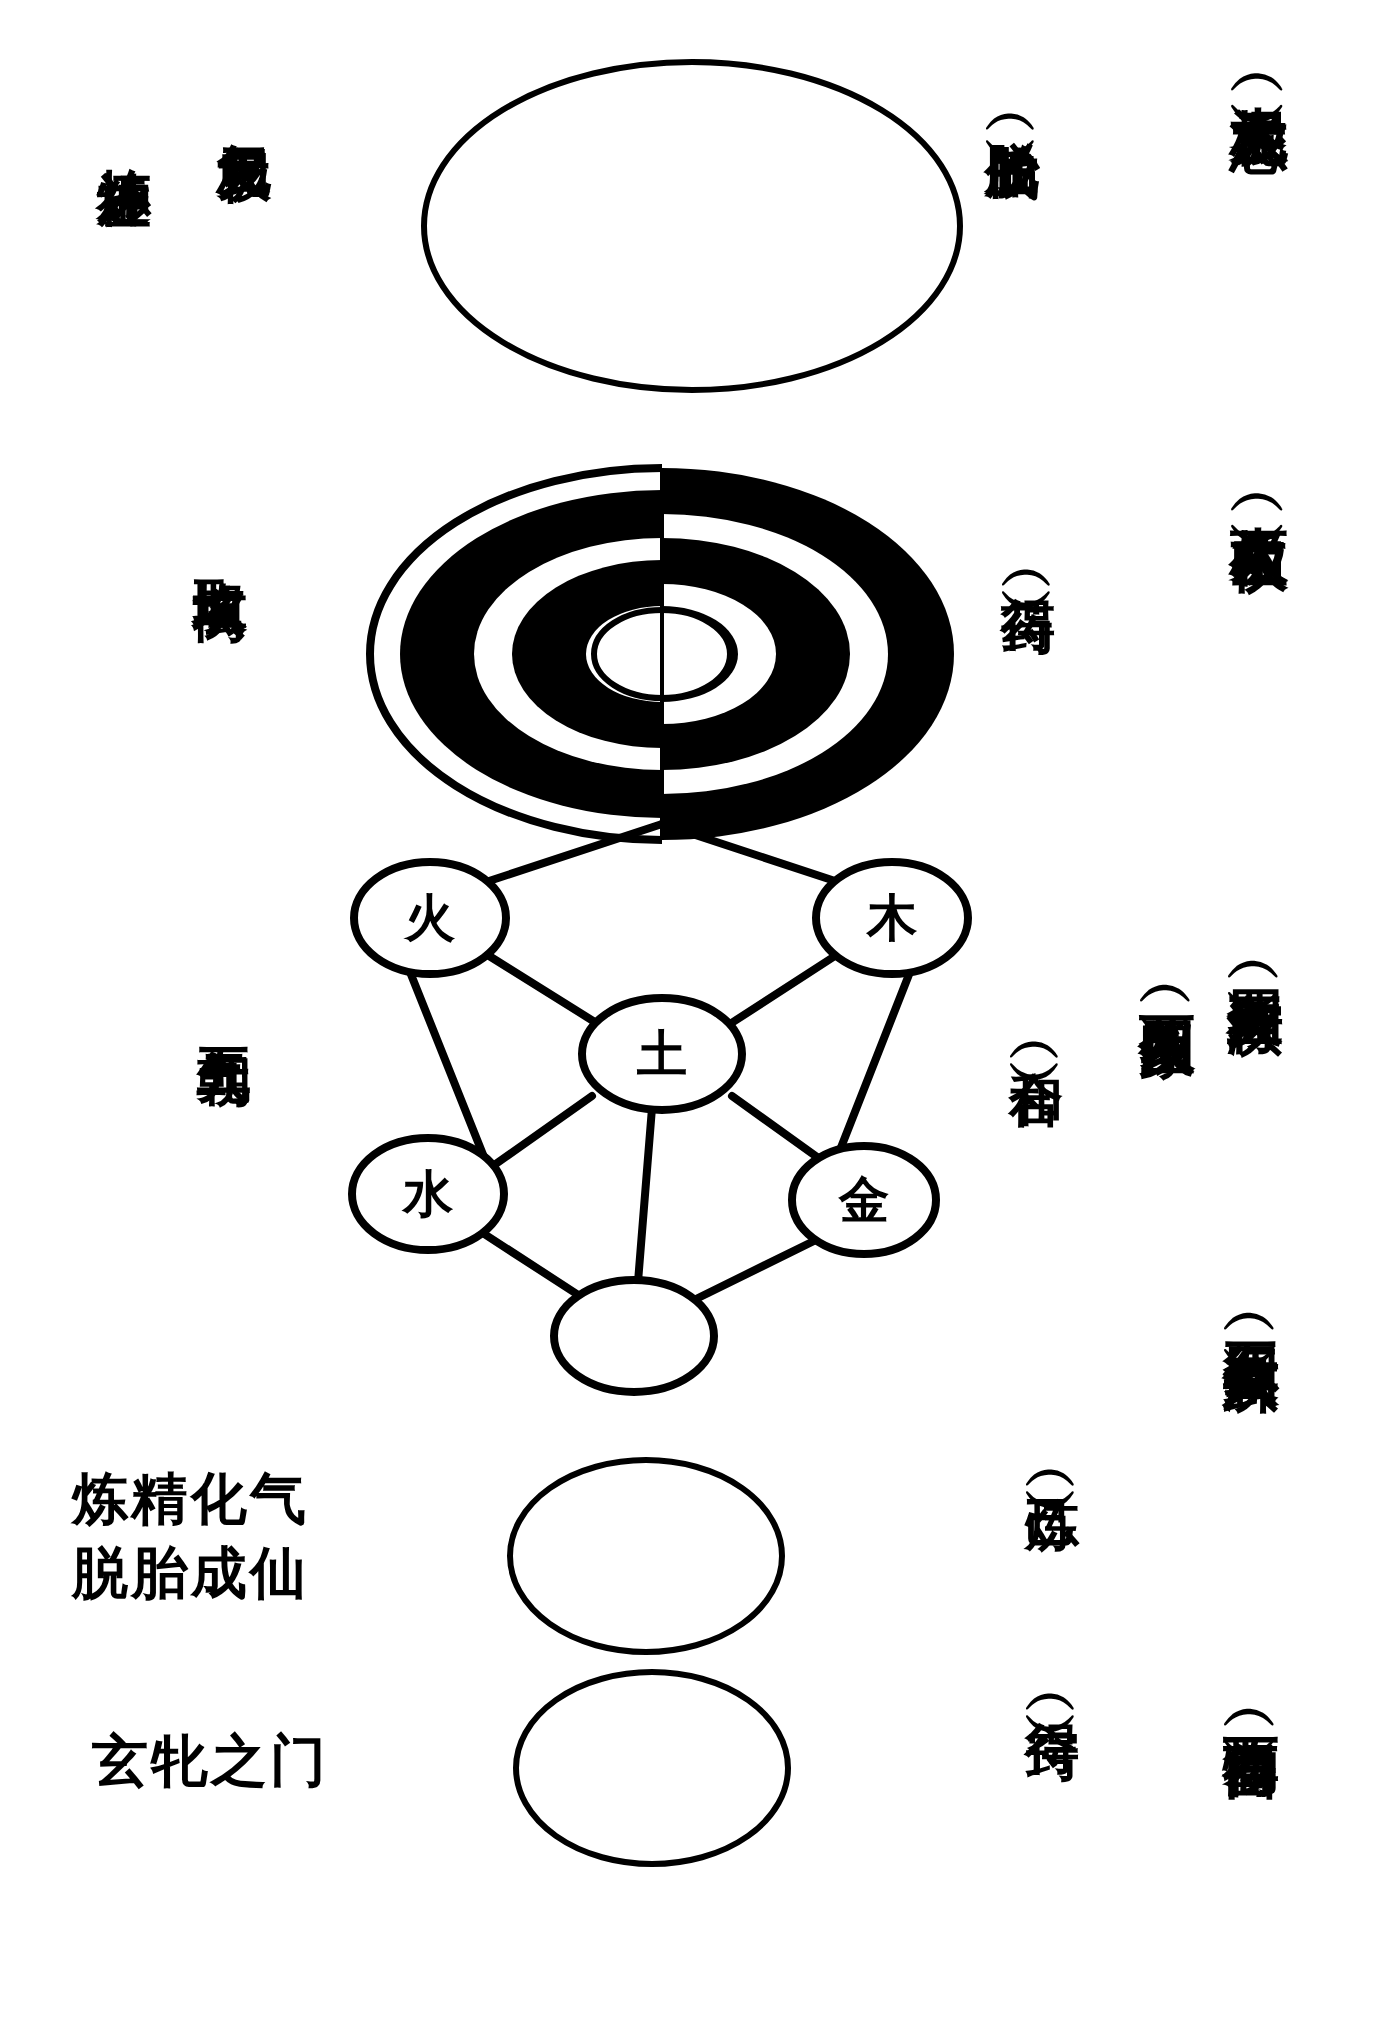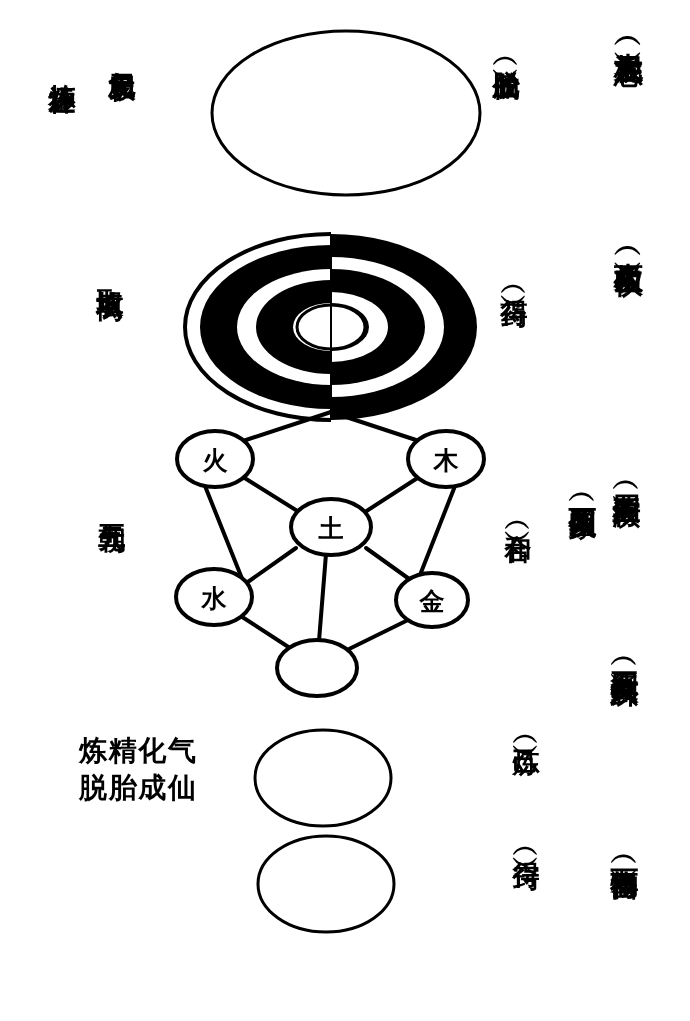--- a/index.html
+++ b/index.html
@@ -36,21 +36,20 @@
 
   
   .hrow {
     position: absolute;
     white-space: nowrap;
     font-family: "Liberation Serif", "DejaVu Serif", serif;
     font-weight: 700;
     letter-spacing: 0.06em;
     line-height: 1.15;
     color: #000;
-    margin-left: 43px;
   }
 
   
   #art {
     position: absolute;
     left: 0;
     top: 0;
     width: 690px;
     height: 1021px;
   }
@@ -153,16 +152,17 @@
   <div class="vcol thin" style="left:98px; top:502px; font-size:27px;">五气朝元</div>
   <div class="vcol thin" style="left:504px; top:512px; font-size:27px;">（和合）</div>
   <div class="vcol" style="left:612px; top:472px; font-size:28px;">（四象演五行）</div>
   <div class="vcol" style="left:568px; top:484px; font-size:28px;">（两仪生四象）</div>
   <div class="vcol" style="left:610px; top:648px; font-size:28px;">（五行四象演八卦）</div>
 
   <div class="hrow" style="left:36px; top:735px; font-size:28px;">炼精化气</div>
   <div class="hrow" style="left:36px; top:772px; font-size:28px;">脱胎成仙</div>
   <div class="vcol thin" style="left:512px; top:726px; font-size:27px;">（炼己）</div>
 
+  <div class="hrow" style="left:46px; top:866px; font-size:28px;">玄牝之门</div>
   <div class="vcol thin" style="left:512px; top:838px; font-size:27px;">（得窍）</div>
   <div class="vcol" style="left:610px; top:846px; font-size:28px;">（万物得而昌）</div>
 
 </div>
 
 </body></html>

